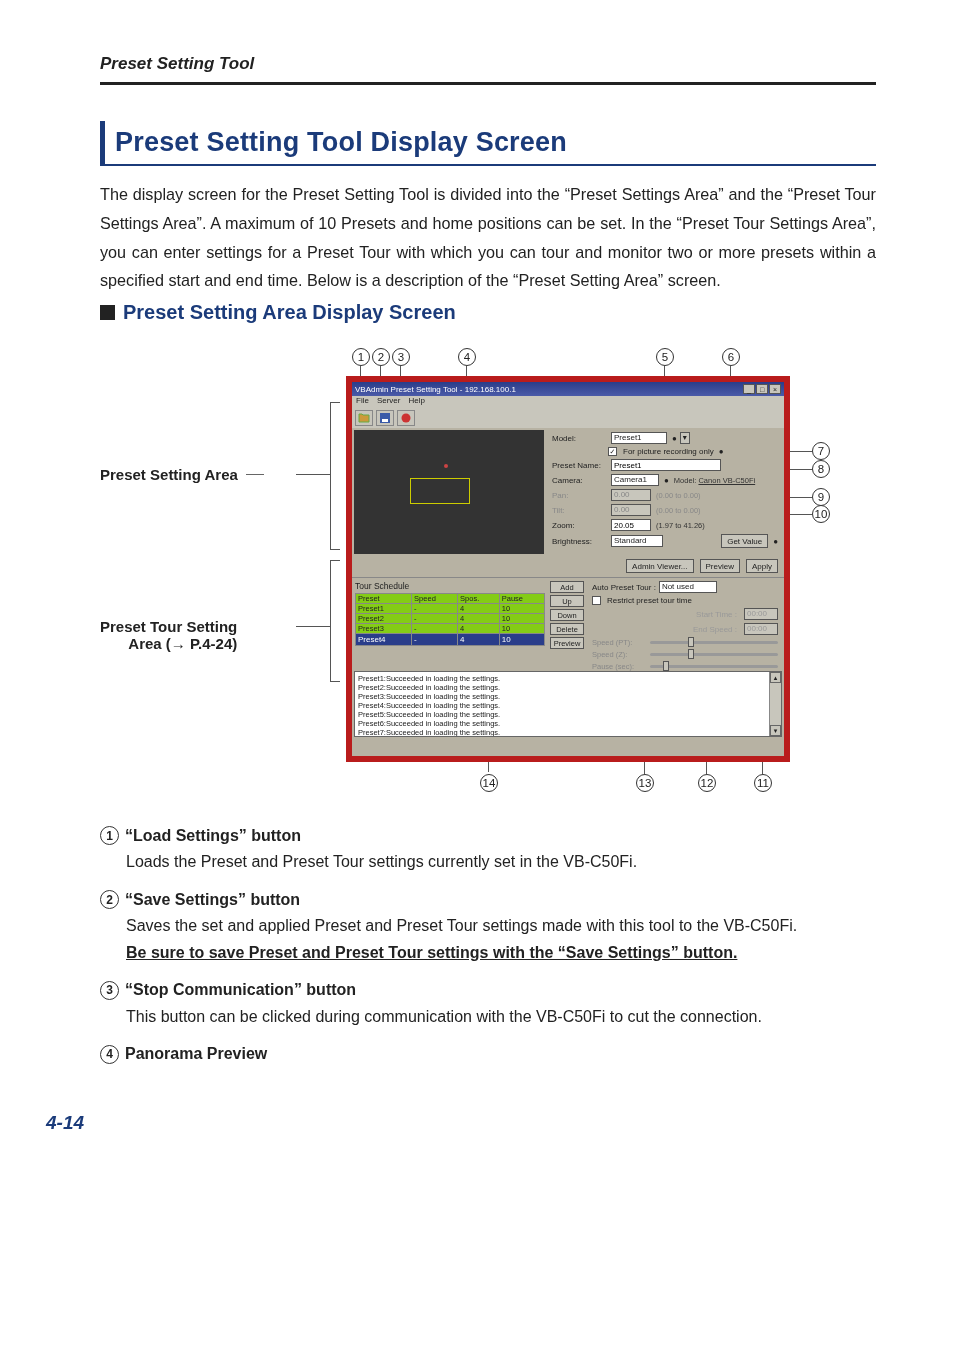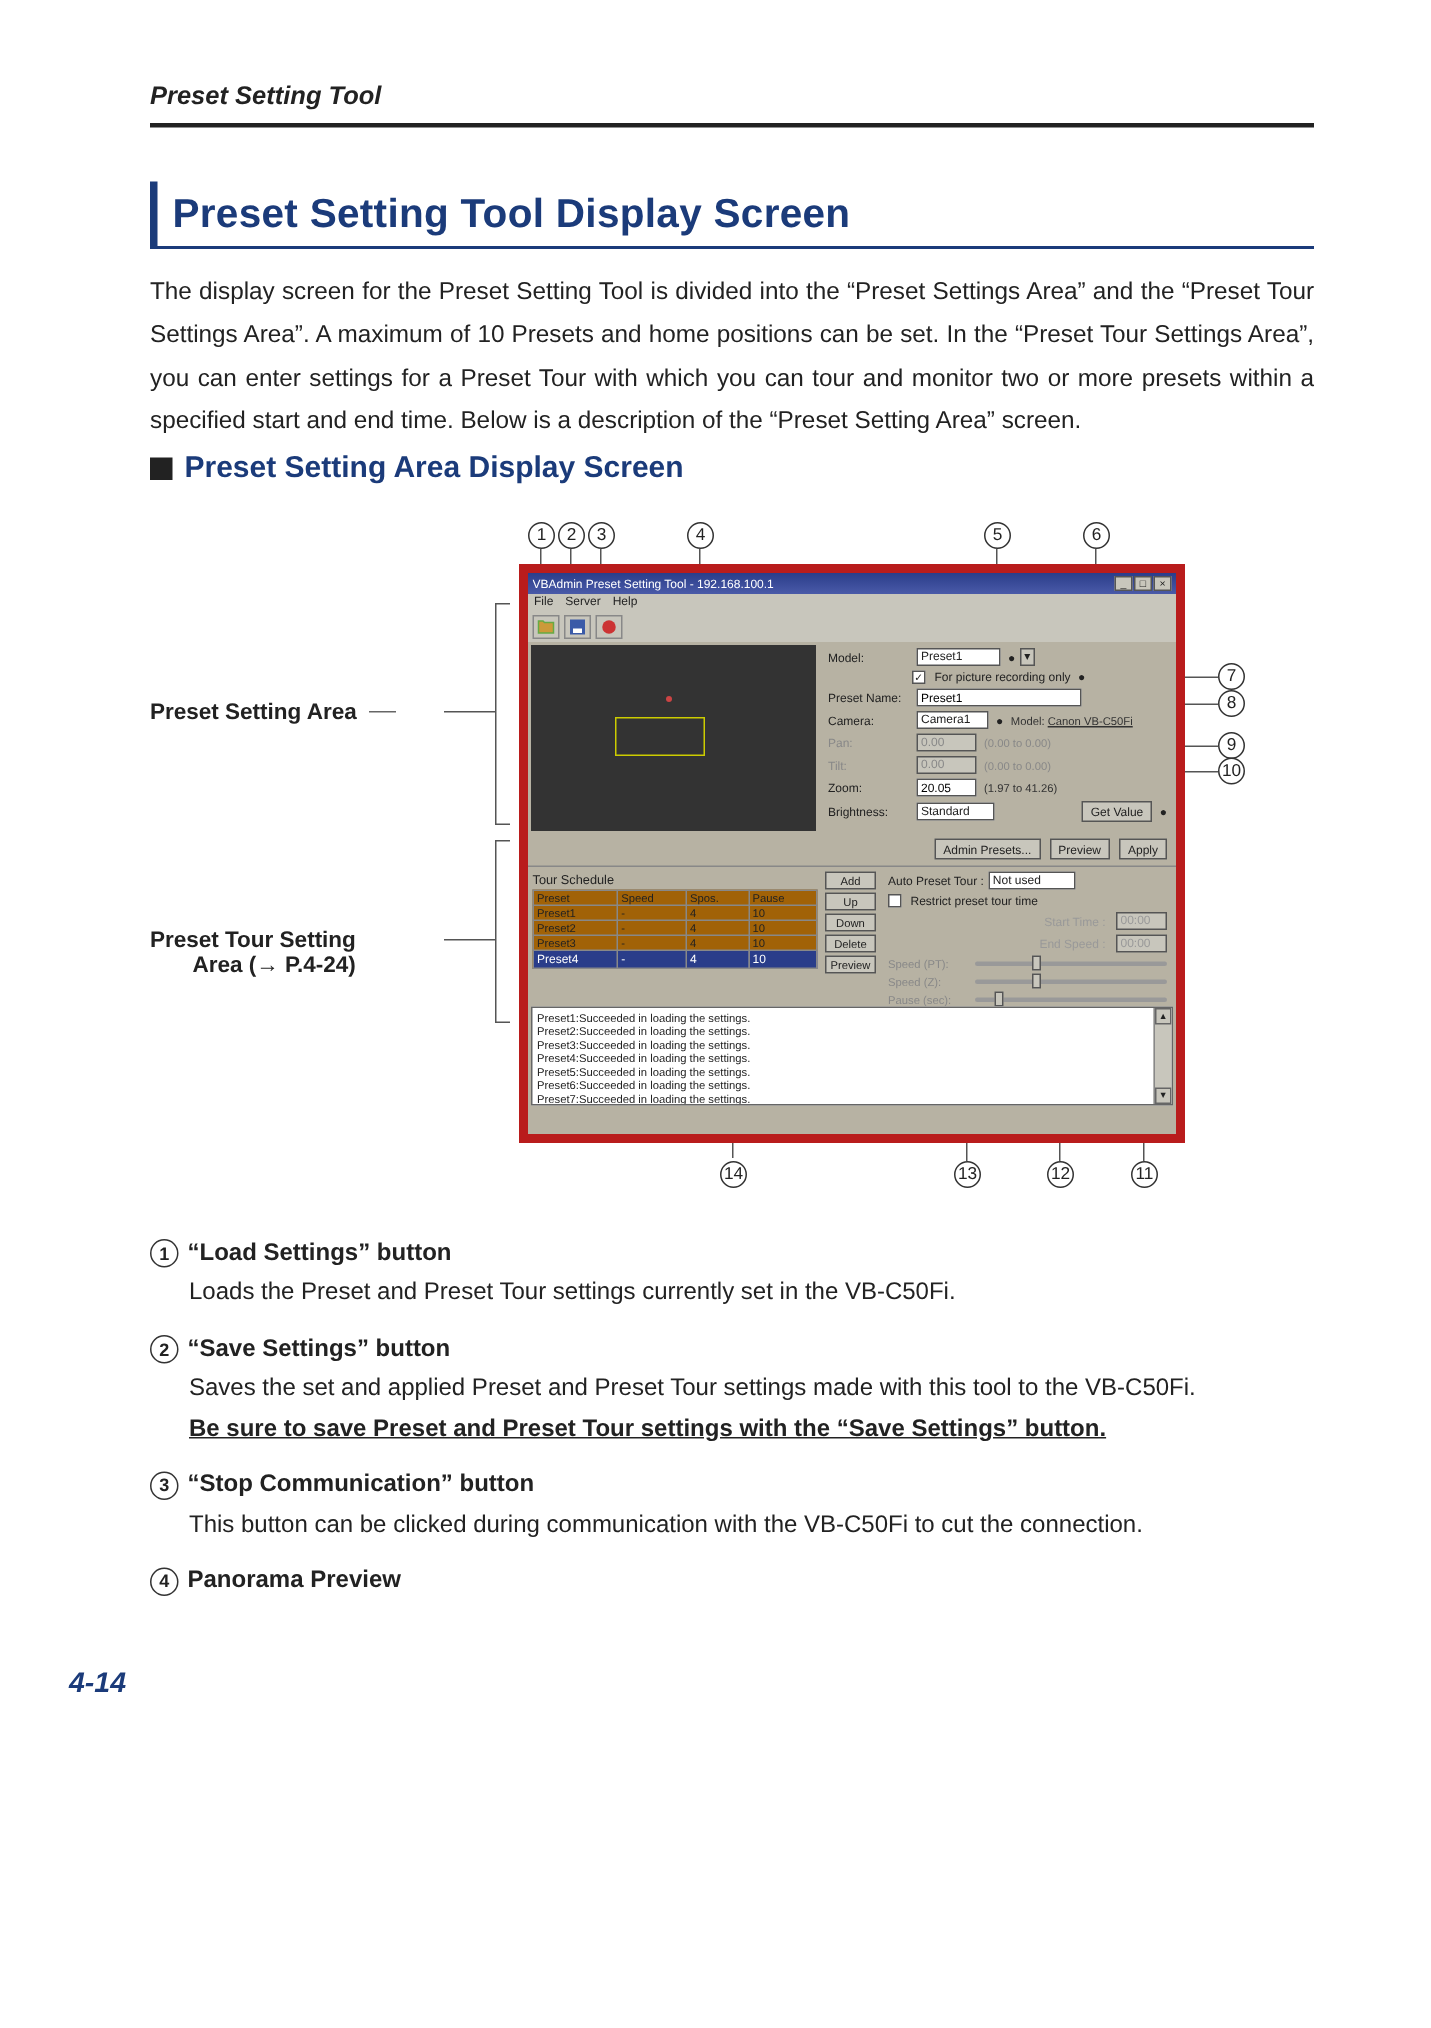--- a/index.html
+++ b/index.html
@@ -41,21 +41,21 @@
   .sel { background: #fff; border: 1px solid #555; height: 12px; padding: 0 2px; font-size: 8px; }
   .ro { background: #c8c6bc; }
   .range { font-size: 7.5px; color: #333; margin-left: 2px; }
   .smallbtn { background: #c8c6bc; border: 1px solid #555; height: 14px; padding: 0 5px; font-size: 8px; display: inline-flex; align-items: center; }
   .btnrow { display: flex; justify-content: space-between; padding: 3px 6px; gap: 6px; }
   .btnrow .smallbtn { flex: 0 0 auto; }
   .mid-label { font-size: 8.5px; padding: 2px 6px; }
   .tour-area { display: flex; height: 90px; }
   .tsched { padding: 2px 3px; width: 196px; }
   .tsched-head, .tsched table { font-size: 7.5px; }
-  .tsched table { border-collapse: collapse; width: 100%; background: #a16207; }
+  .tsched table { border-collapse: collapse; width: 100%; background: #84cc16; }
   .tsched th, .tsched td { border: 1px solid #888; padding: 0 2px; font-weight: normal; text-align: left; }
   .tsched tr.sel td { background: #2a3d8a; color: #fff; }
   .addcol { width: 38px; display: flex; flex-direction: column; gap: 2px; padding: 2px; }
   .addcol .smallbtn { width: 100%; justify-content: center; font-size: 7.5px; height: 12px; }
   .tour-right { flex: 1; padding: 2px 6px; font-size: 8px; display: flex; flex-direction: column; gap: 3px; }
   .slider-row { display: flex; align-items: center; gap: 4px; }
   .slider-lab { width: 54px; color: #888; font-size: 7.5px; }
   .slider { flex: 1; height: 3px; background: #999; position: relative; border-radius: 2px; }
   .thumb { position: absolute; width: 6px; height: 10px; background: #c8c6bc; border: 1px solid #555; top: -4px; left: 30%; }
   .log-area { margin: 2px; background: #fff; border: 1px solid #666; height: 66px; padding: 2px 3px; font-size: 7.5px; line-height: 1.2; overflow: hidden; position: relative; }
@@ -218,21 +218,21 @@
                 <span class="flab">Brightness:</span>
                 <span class="sel" style="width:52px;">Standard</span>
                 <span style="flex:1;"></span>
                 <span class="smallbtn">Get Value</span>
                 <span style="margin-left:2px;">●</span>
               </div>
           </div>
         </div>
         <div class="btnrow">
           <span style="flex:1;"></span>
-          <span class="smallbtn">Admin Presets...</span>
+          <span class="smallbtn">Admin Viewer...</span>
           <span class="smallbtn">Preview</span>
           <span class="smallbtn">Apply</span>
         </div>
         <div style="border-top:1px solid #888; margin:1px 0;"></div>
         <div class="tour-area">
           <div class="tsched">
             <div class="mid-label" style="padding:0 0 2px 0;">Tour Schedule</div>
             <table>
               <tbody>
                   <tr>

